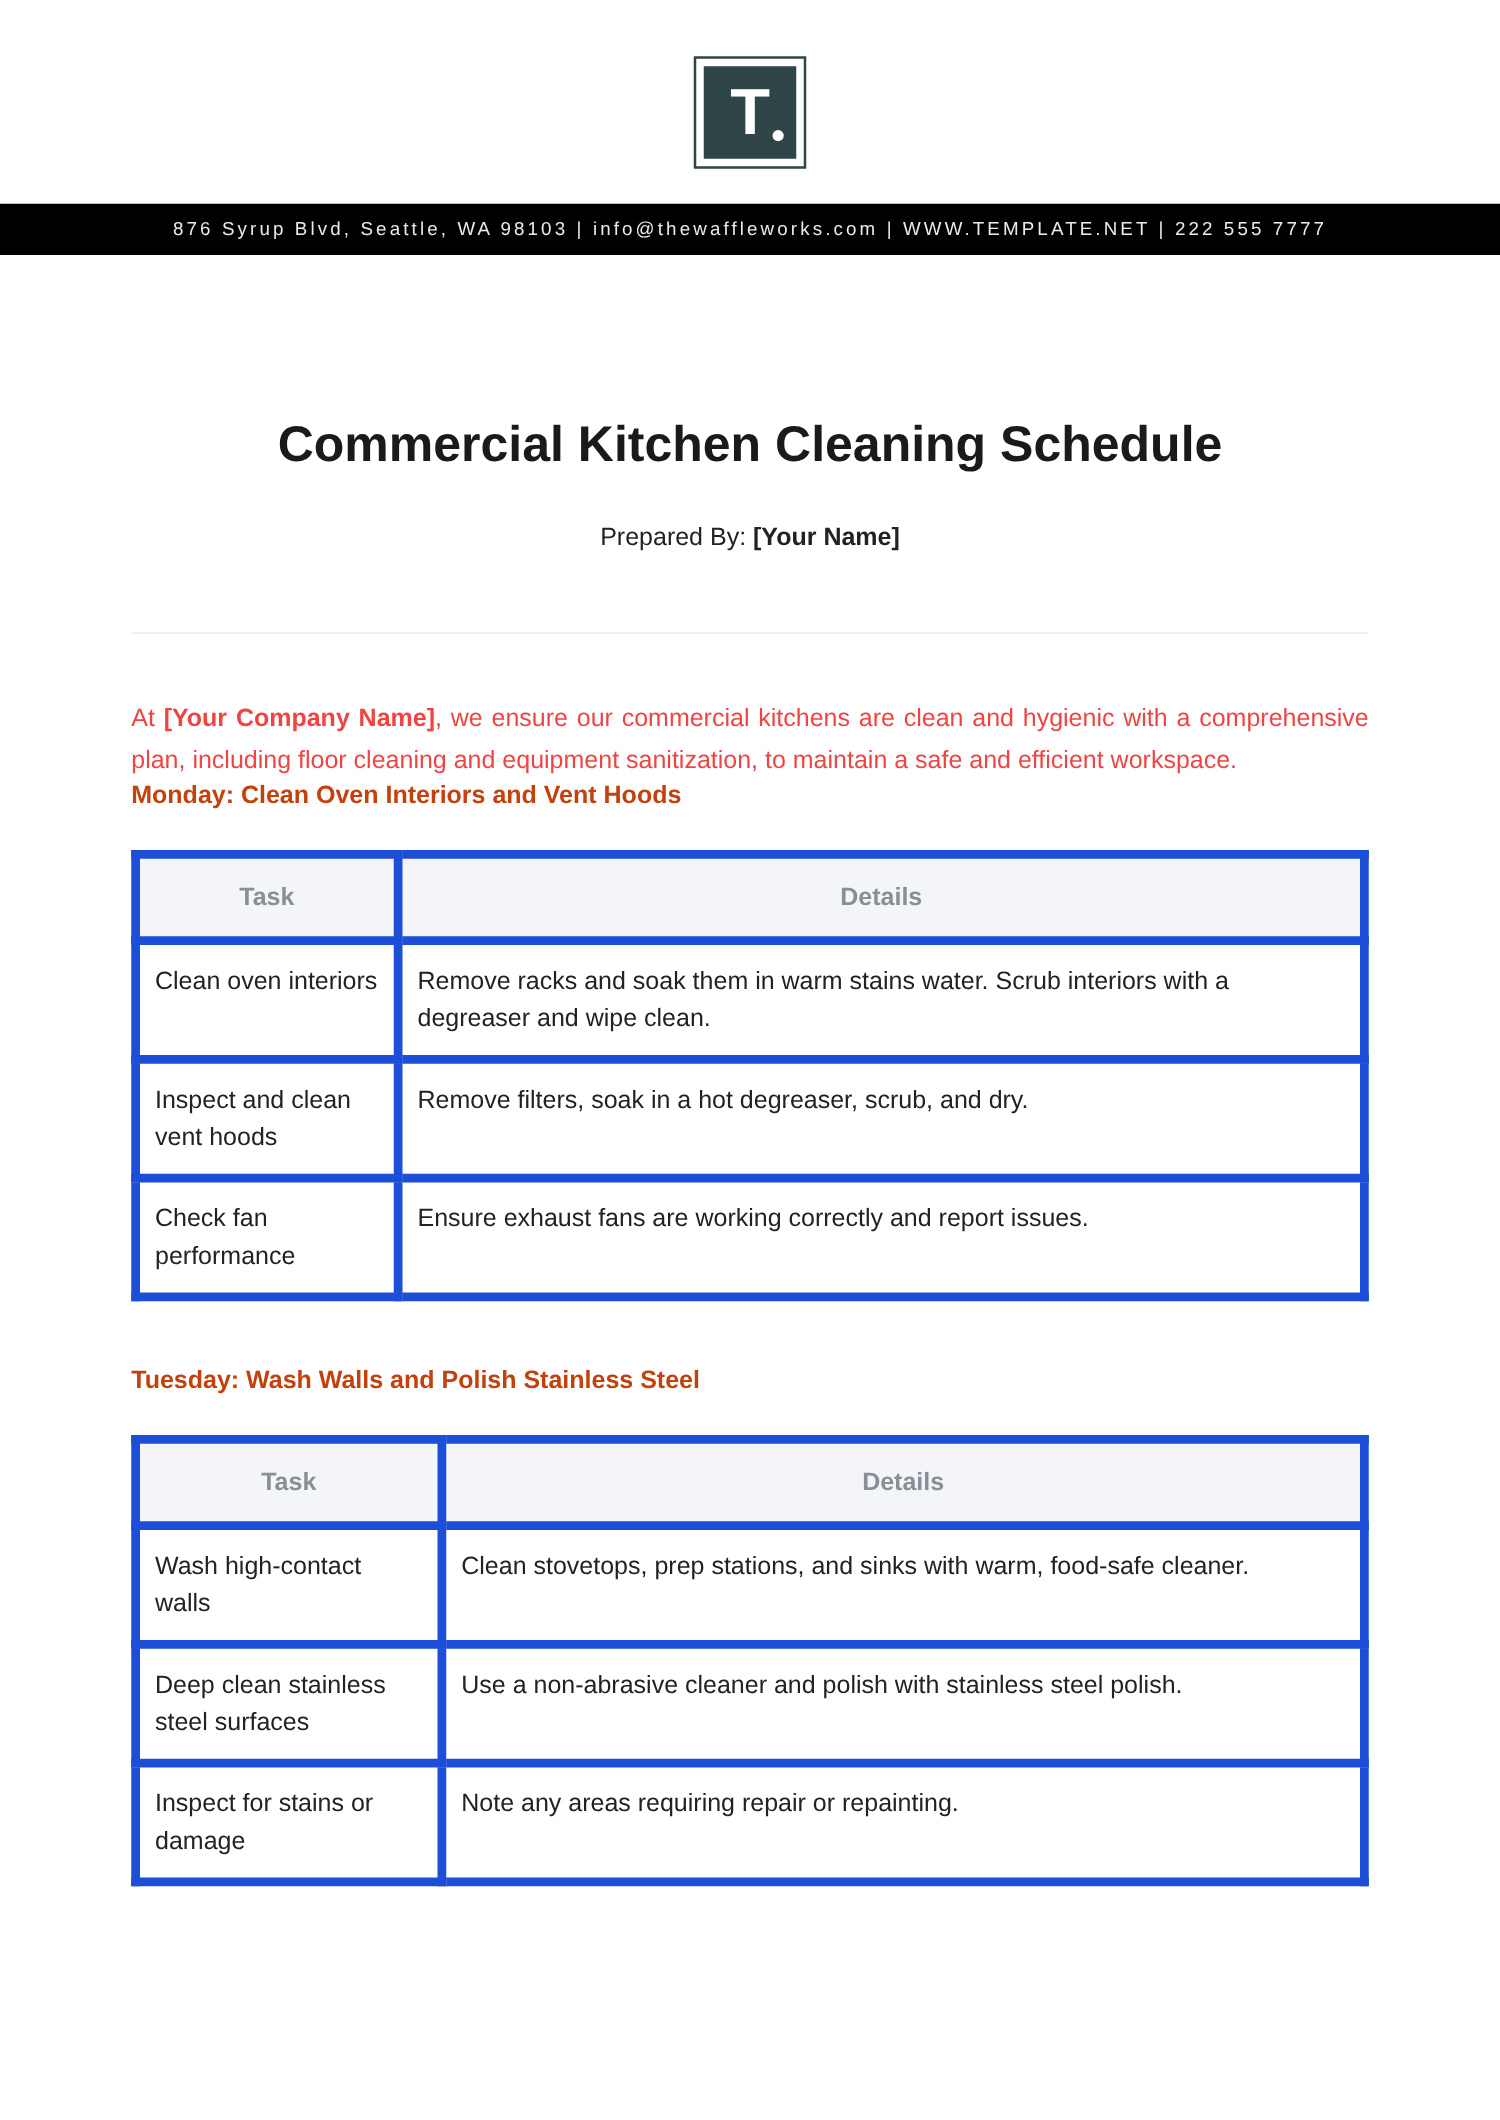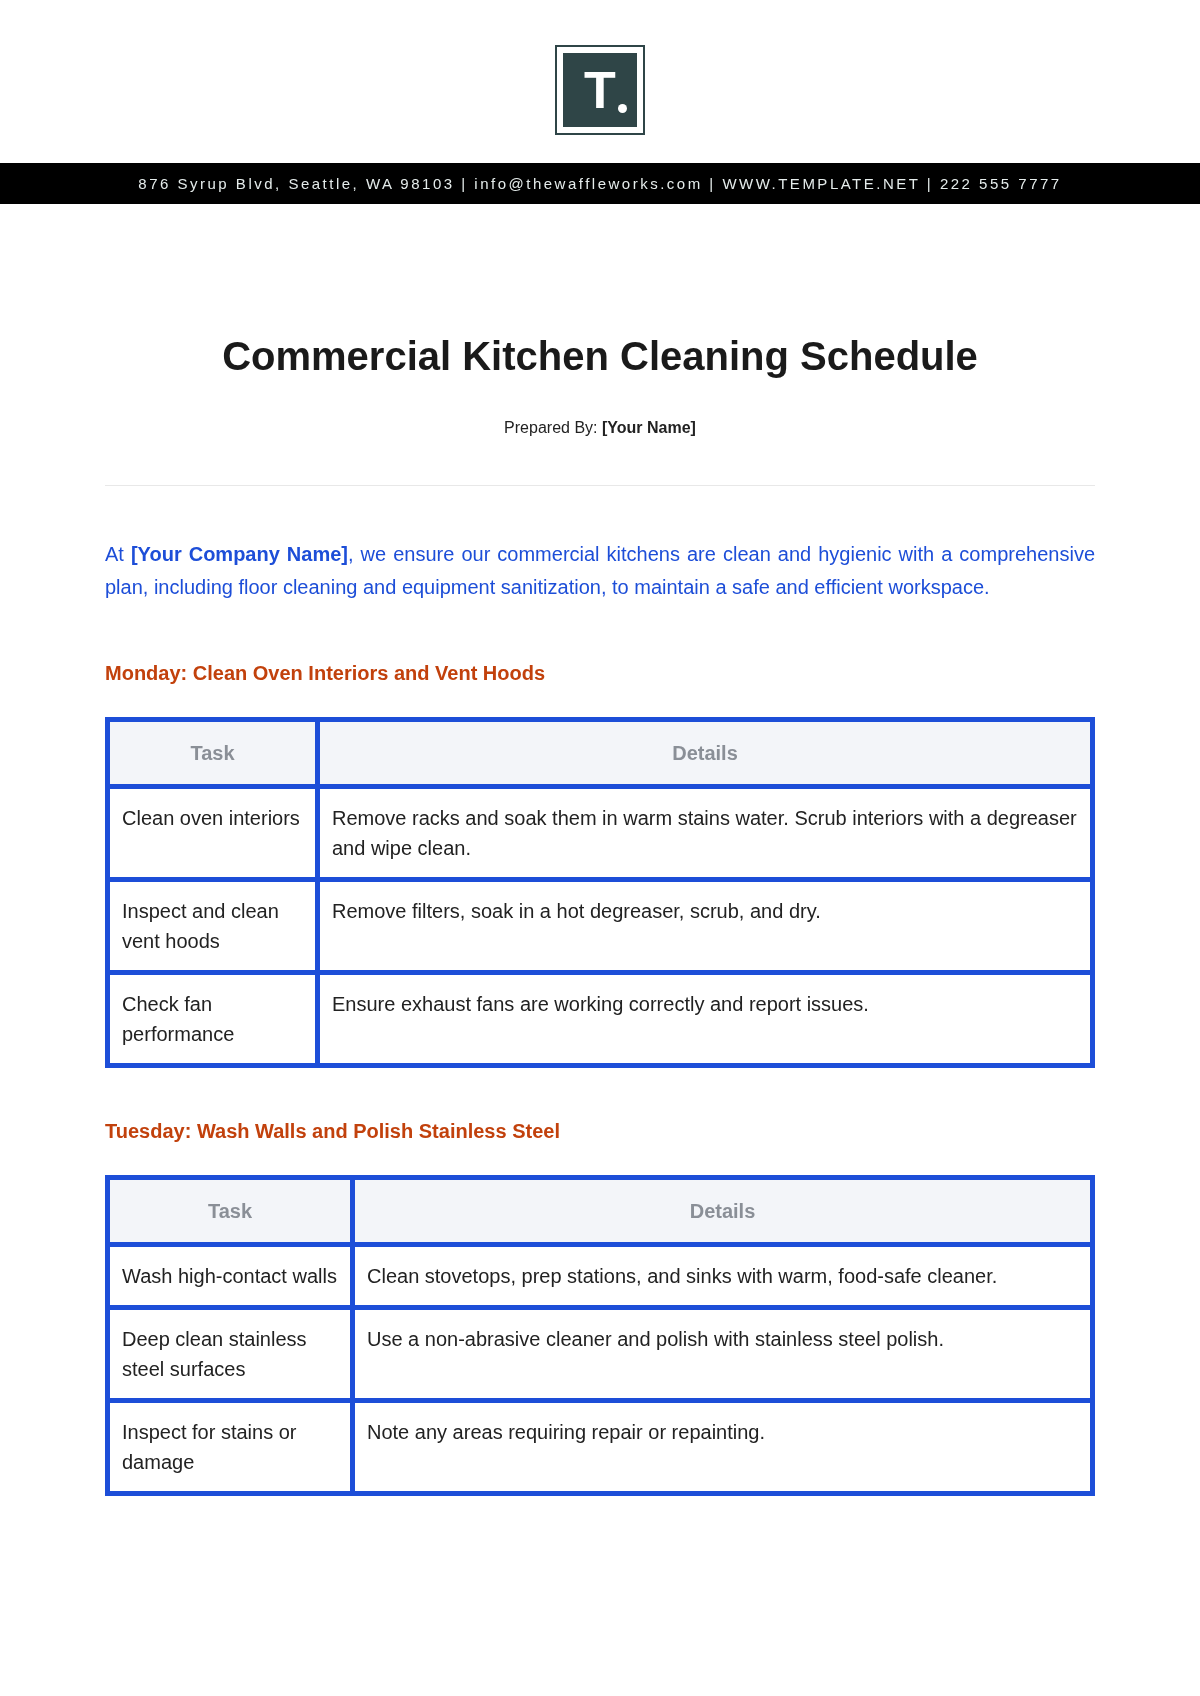--- a/index.html
+++ b/index.html
@@ -58,51 +58,50 @@
   }
   h1 {
     text-align: center;
     font-size: 40px;
     font-weight: 700;
     color: #1a1a1a;
     margin-bottom: 40px;
   }
   .prepared {
     text-align: center;
-    font-size: 16px;
+    font-size: 20px;
     color: #222;
-    margin-bottom: 48px;
+    margin-bottom: 64px;
   }
   .prepared strong { font-weight: 700; }
   hr {
     border: none;
     border-top: 1px solid #e8e8e8;
     margin-bottom: 52px;
   }
   .intro {
     font-size: 20px;
     line-height: 1.65;
     text-align: justify;
-    color: #1d4ed8;
-    margin-bottom: 58px;
+    color: #ef4444;
   }
   .intro strong { font-weight: 700; }
   .day-heading {
     font-size: 20px;
     font-weight: 700;
     color: #c2410c;
     margin-bottom: 32px;
   }
   table {
     width: 100%;
     border-collapse: collapse;
     margin-bottom: 52px;
   }
   th, td {
-    border: 5px solid #1d4ed8;
+    border: 7px solid #1d4ed8;
     padding: 14px 12px;
     font-size: 20px;
     line-height: 1.5;
     text-align: left;
     vertical-align: top;
     color: #222;
   }
   th {
     background: #f3f5f9;
     color: #8a8f97;

